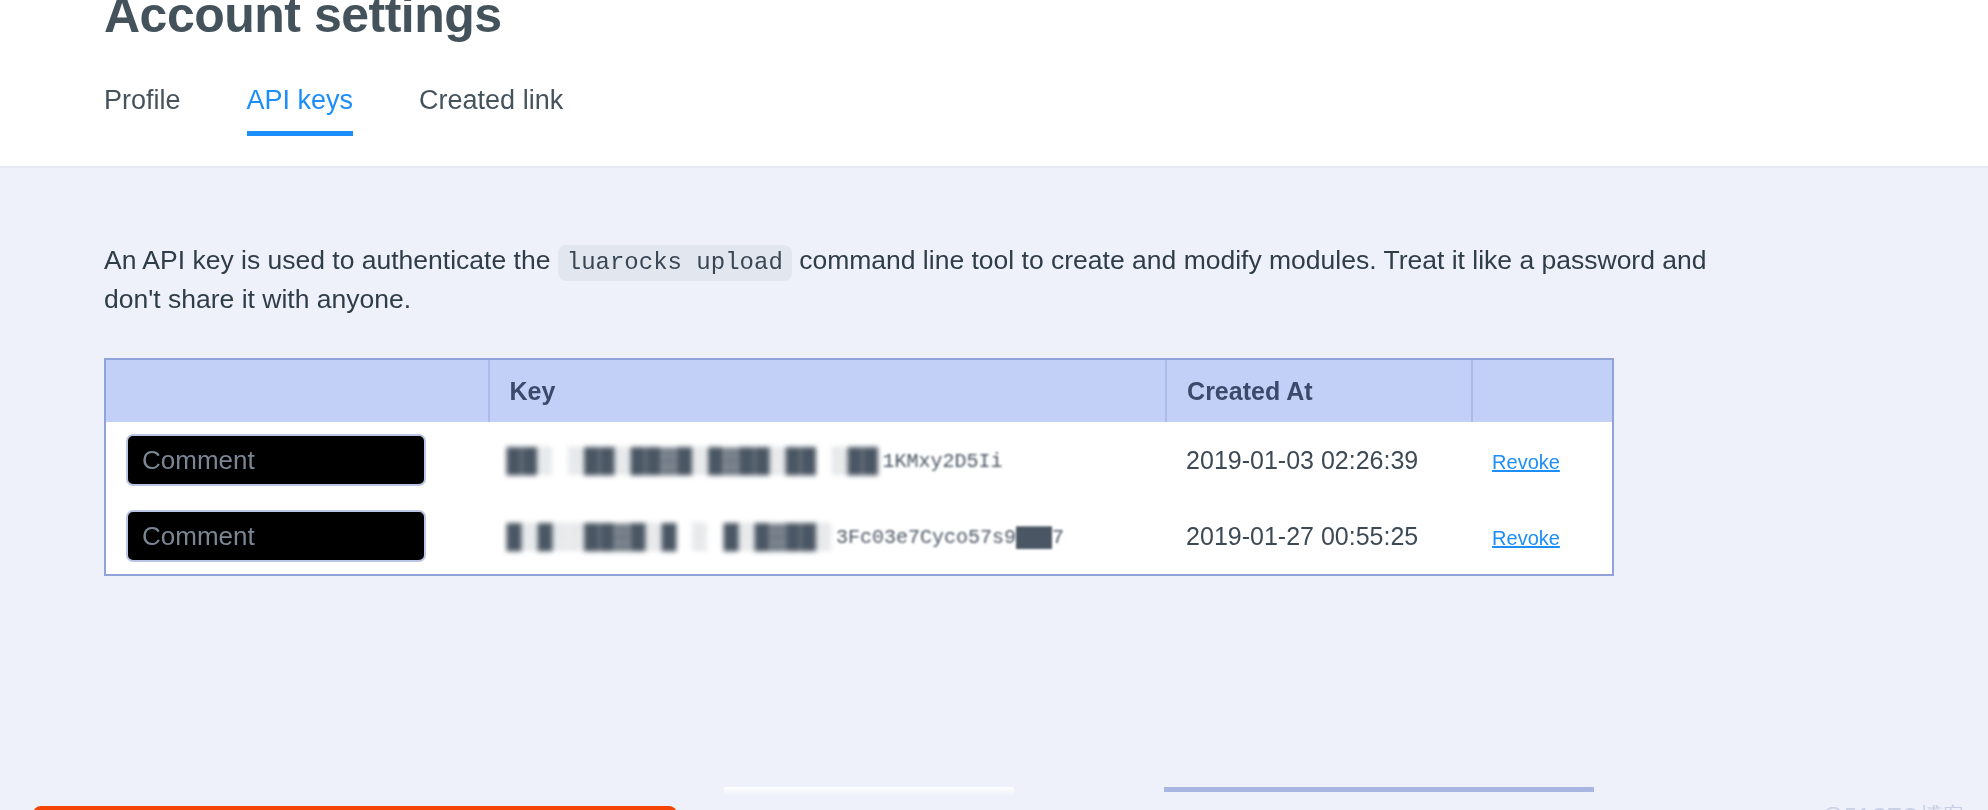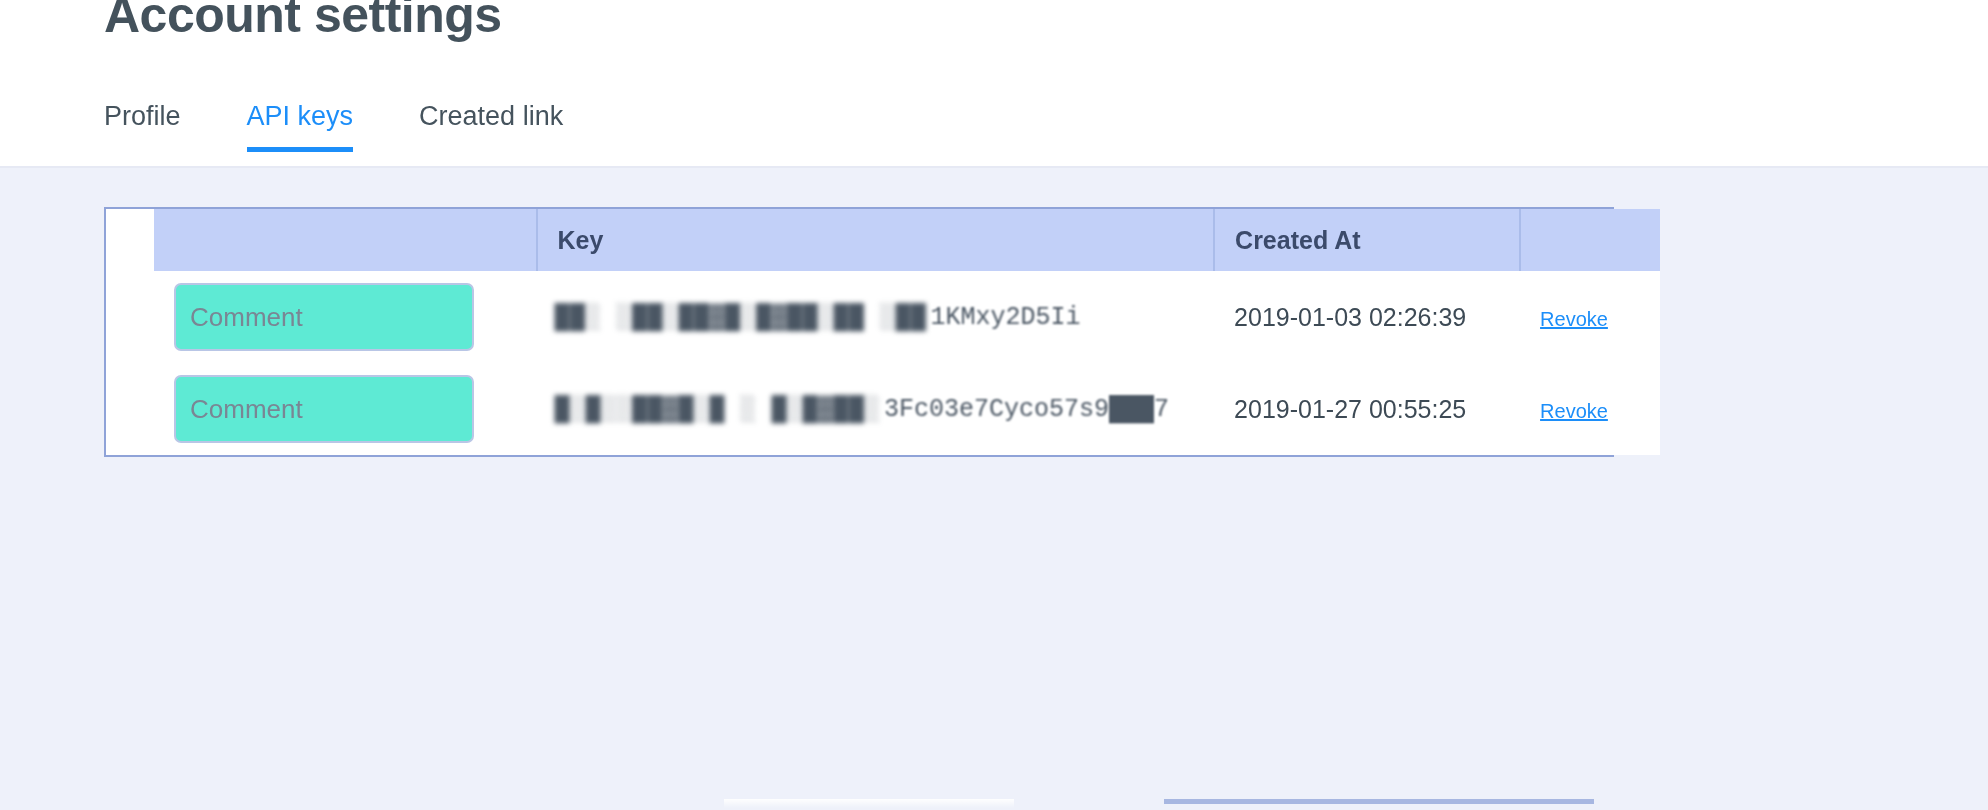--- a/index.html
+++ b/index.html
@@ -32,21 +32,21 @@
     margin: 0;
     padding: 0 0 0 104px;
     position: absolute;
     top: -12px;
     left: 0;
     line-height: 1.1;
   }
 
   .tabs {
     position: absolute;
-    top: 102px;
+    top: 86px;
     left: 104px;
     display: flex;
     align-items: flex-start;
   }
   .tab {
     font-size: 27px;
     color: #45535d;
     padding: 0 0 17px 0;
     margin-right: 66px;
     cursor: pointer;
@@ -90,21 +90,20 @@
     margin: 39px 0 0 104px;
     width: 1510px;
     border: 2px solid #8fa3d8;
     background: #ffffff;
     position: relative;
   }
   table.keys {
     border-collapse: collapse;
     width: 100%;
     table-layout: fixed;
-    margin-left: 48px;
   }
   table.keys th {
     background: #c2d0f8;
     color: #3b4a6b;
     font-size: 25px;
     font-weight: bold;
     text-align: left;
     padding: 16px 20px;
     height: 62px;
     border-right: 2px solid #aabcea;
@@ -119,48 +118,48 @@
     background: #ffffff;
     height: 74px;
   }
   col.c-comment { width: 350px; }
   col.c-key     { width: 620px; }
   col.c-created { width: 280px; }
   col.c-action  { width: 128px; }
 
   .comment-input {
     width: 300px;
-    height: 68px;
+    height: 52px;
     border: 2px solid #b9c6e6;
     border-radius: 7px;
     font-size: 26px;
     color: #6a7684;
     padding: 0 14px;
     font-family: "Liberation Sans", sans-serif;
-    background: #5eead4;
+    background: #000000;
     outline: none;
   }
   .comment-input::placeholder { color: #7a8694; opacity: 1; }
 
   
   .key-cell { padding-left: 18px !important; overflow: hidden; }
   .key-blur {
     display: inline-block;
     font-family: "Liberation Mono", monospace;
     font-size: 25px;
     letter-spacing: 0.5px;
     color: #4a5663;
     filter: blur(2.6px);
     white-space: nowrap;
     vertical-align: middle;
   }
   .key-tail {
     display: inline-block;
     font-family: "Liberation Mono", monospace;
-    font-size: 25px;
+    font-size: 20px;
     color: #4a5663;
     filter: blur(0.9px);
     vertical-align: middle;
     margin-left: 4px;
   }
   .created-cell { white-space: nowrap; font-size: 26px; color: #3d4a55; }
   .revoke-link {
     color: #1c8ef9;
     text-decoration: underline;
     font-size: 20px;
@@ -225,20 +224,23 @@
       <span>API keys</span>
     </div>
     <div class="tab">
       <span>Created link</span>
     </div>
   </nav>
 </div>
 
 <div class="body-area">
 
+  <p class="intro">
+    <span>An API key is used to authenticate the </span><code class="cmd">luarocks upload</code><span> command line tool to create and modify modules. Treat it like a password and don't share it with anyone.</span>
+  </p>
 
   <div class="table-wrap">
     <table class="keys">
       <colgroup>
         <col class="c-comment">
           <col class="c-key">
           <col class="c-created">
           <col class="c-action">
       </colgroup>
       <thead>

